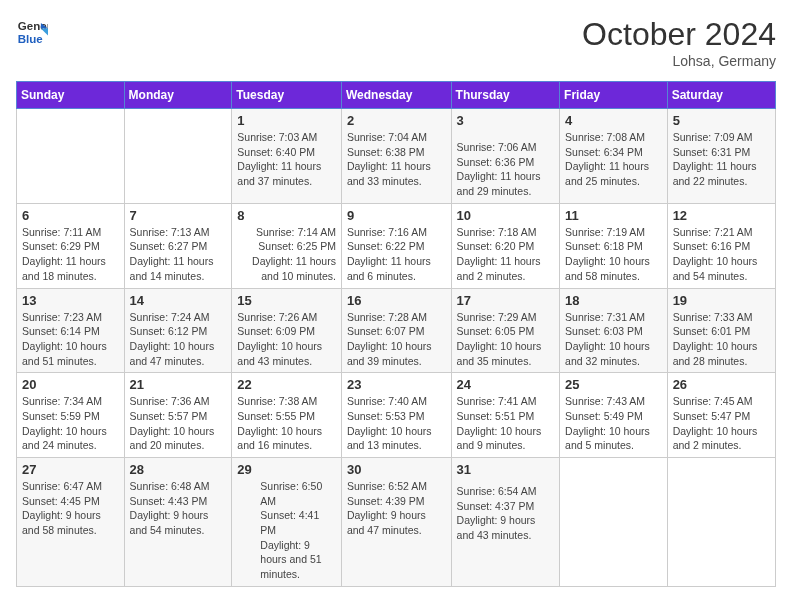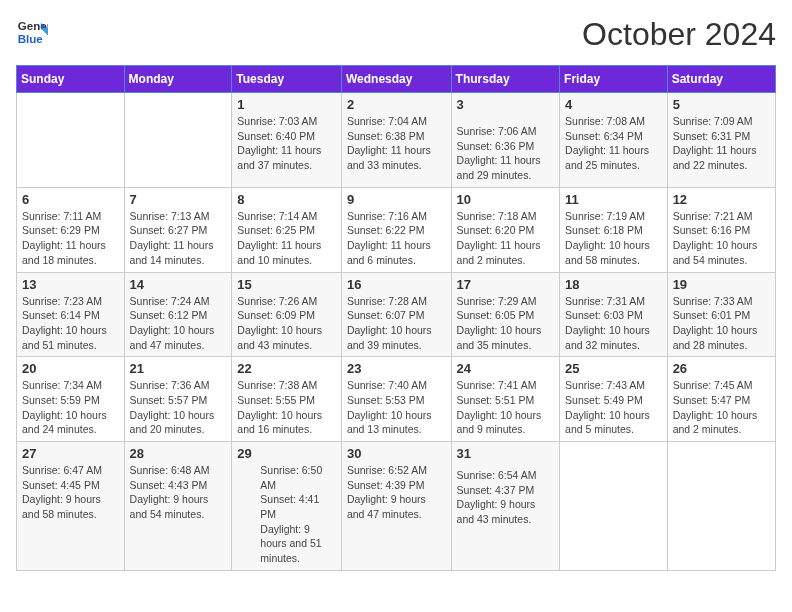--- a/index.html
+++ b/index.html
@@ -81,20 +81,21 @@
   <div class="logo">
     <svg class="logo-icon" viewBox="0 0 36 36">
       <text x="2" y="16" font-size="13" font-weight="bold" fill="#333">General</text>
       <text x="2" y="30" font-size="13" font-weight="bold" fill="#2060c0">Blue</text>
       <polygon points="28,8 36,14 28,14" fill="#2060c0"></polygon>
       <polygon points="28,14 36,14 36,22" fill="#3b9ddd"></polygon>
     </svg>
   </div>
   <div class="title-section">
     <div class="month-title">October 2024</div>
+    <div class="subtitle">Lohsa, Germany</div>
   </div>
 </div>
 
 <table>
   <thead>
     <tr>
     <th>Sunday</th>
         <th>Monday</th>
         <th>Tuesday</th>
         <th>Wednesday</th>
@@ -146,21 +147,21 @@
 Daylight: 11 hours and 18 minutes.</div>
         </td>
         <td>
           <div class="day-num">7</div>
           <div class="day-info" style="white-space: pre-line;">Sunrise: 7:13 AM
 Sunset: 6:27 PM
 Daylight: 11 hours and 14 minutes.</div>
         </td>
         <td>
           <div class="day-num">8</div>
-          <div class="day-info" style="white-space: pre-line;">Sunrise: 7:14 AM
+          <div class="day-info" style="white-space: pre-line; text-align: right;">Sunrise: 7:14 AM
 Sunset: 6:25 PM
 Daylight: 11 hours and 10 minutes.</div>
         </td>
         <td>
           <div class="day-num">9</div>
           <div class="day-info" style="white-space: pre-line;">Sunrise: 7:16 AM
 Sunset: 6:22 PM
 Daylight: 11 hours and 6 minutes.</div>
         </td>
         <td>

